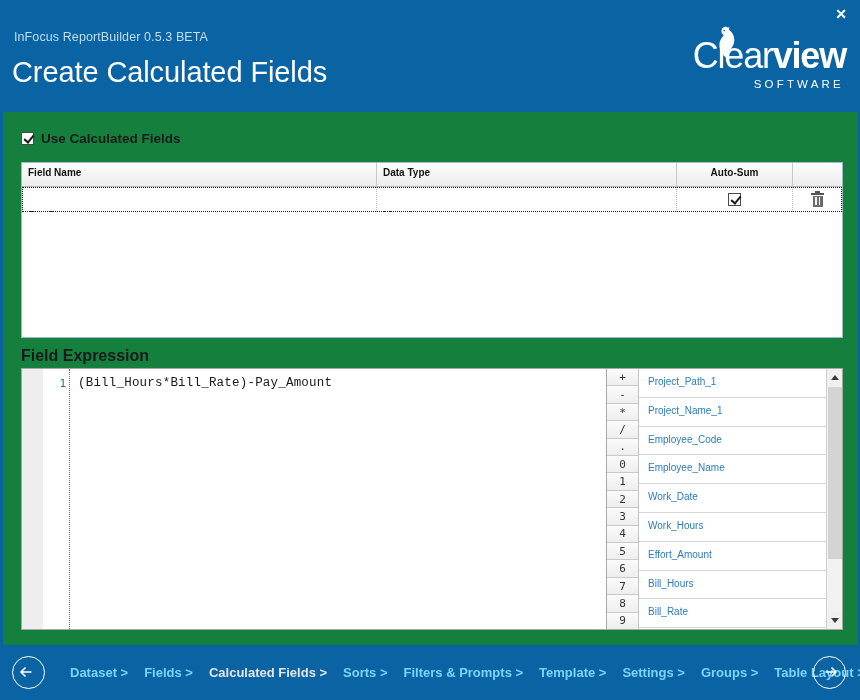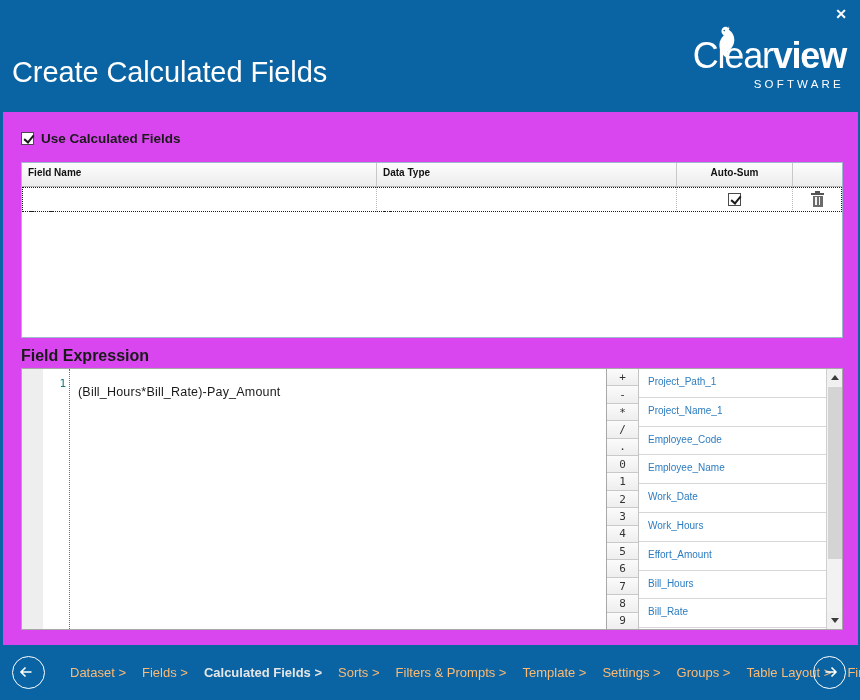--- a/index.html
+++ b/index.html
@@ -82,21 +82,21 @@
     position: absolute;
     left: 52px; top: 0px;
     width: 34px; height: 36px;
   }
 
   
   .content {
     position: absolute;
     left: 0; top: 112px;
     width: 855px; height: 533px;
-    background: #d946ef;
+    background: #15803d;
   }
 
   .use-calc-row {
     position: absolute;
     left: 18px; top: 19px;
     display: flex; align-items: center;
     cursor: pointer;
   }
   .cb {
     width: 13px; height: 13px;
@@ -245,22 +245,22 @@
     color: #1a7a7a;
   }
   .dotline {
     position: absolute;
     left: 47px; top: 0;
     width: 0; height: 260px;
     border-left: 1px dotted #11958f;
   }
   .code-text {
     position: absolute;
-    left: 56px; top: 16px;
-    font-family: Liberation Sans, sans-serif;
+    left: 56px; top: 7px;
+    font-family: Liberation Mono, monospace;
     font-size: 12.5px;
     color: #1a1a1a;
     white-space: pre;
     letter-spacing: 0.2px;
   }
 
   
   .keypad {
     width: 32px; height: 260px;
     background: #f4f4f4;
@@ -350,38 +350,40 @@
   .nav-arrow svg { display: block; }
   .crumbs {
     position: absolute;
     left: 62px; top: 0;
     height: 55px;
     display: flex;
     align-items: center;
     gap: 0px;
   }
   .crumb {
-    color: #fdba74;
+    color: #7dd3fc;
     font-size: 13px;
     padding: 0 8px;
     white-space: nowrap;
     cursor: pointer;
+    font-weight: bold;
   }
   .crumb.active {
     color: #e5e5e5;
     font-weight: bold;
   }
 </style>
 </head>
 <body>
 
 <div id="app">
 
   <div class="header">
     <div class="close-btn">✕</div>
+    <div class="app-version">InFocus ReportBuilder 0.5.3 BETA</div>
     <div class="page-title">Create Calculated Fields</div>
 
     <div class="logo-wrap">
       <svg class="logo-bird" viewBox="0 0 34 36">
         <path d="M20.5 2.2c-1.6-1.4-3.6-1.9-5.2-0.8-1.7 1.2-2.2 3.4-1.6 5.3 0.4 1.2 1.2 2.1 2.1 2.8
                  -1.8 1.6-3.1 3.7-3.8 6.1-0.9 3.1-0.6 6.4 0.6 9.3 1.1 2.6 2.9 4.8 5.2 6.3 1 0.7 2.1 1.2 3.2 1.5
                  0.6 0.2 1.1-0.5 0.7-1-1.1-1.4-1.9-3-2.2-4.7-0.2-1 0.1-1.6 0.9-2.2 2.3-1.6 4.1-3.8 5.1-6.4
                  1.1-2.8 1.1-5.9 0.1-8.7-0.9-2.5-2.6-4.6-4.8-6.0 0.4-0.5 0.6-1.2 0.5-1.8 -0.1-0.7-0.4-1.3-0.8-1.7z" fill="#ffffff"></path>
         <circle cx="16.2" cy="4.6" r="0.8" fill="#0a64a4"></circle>
       </svg>

